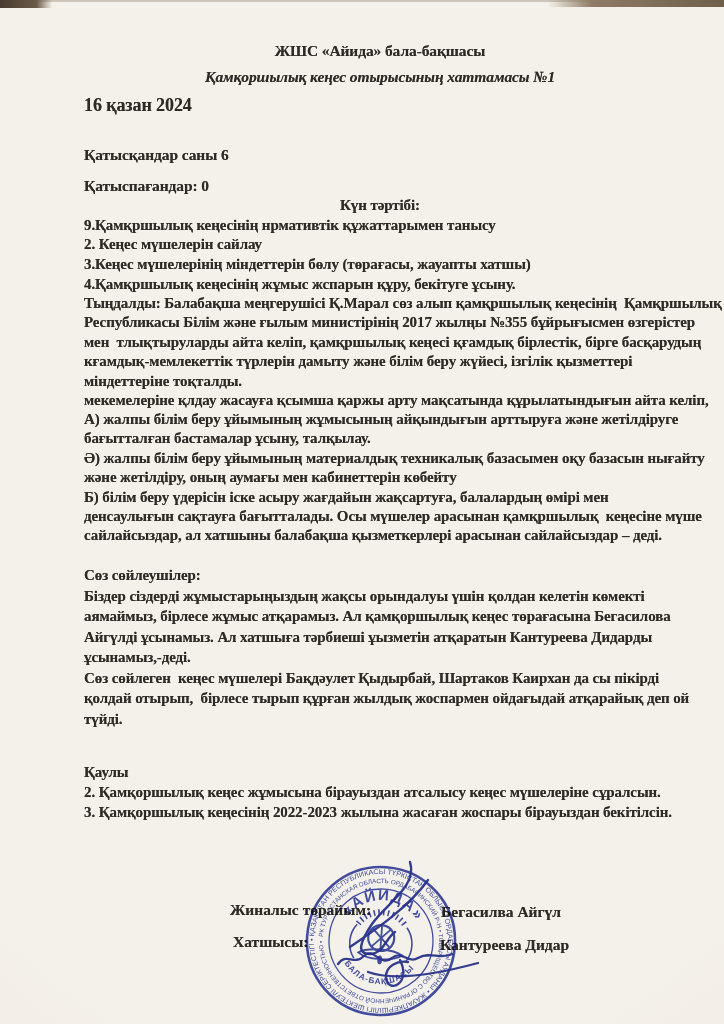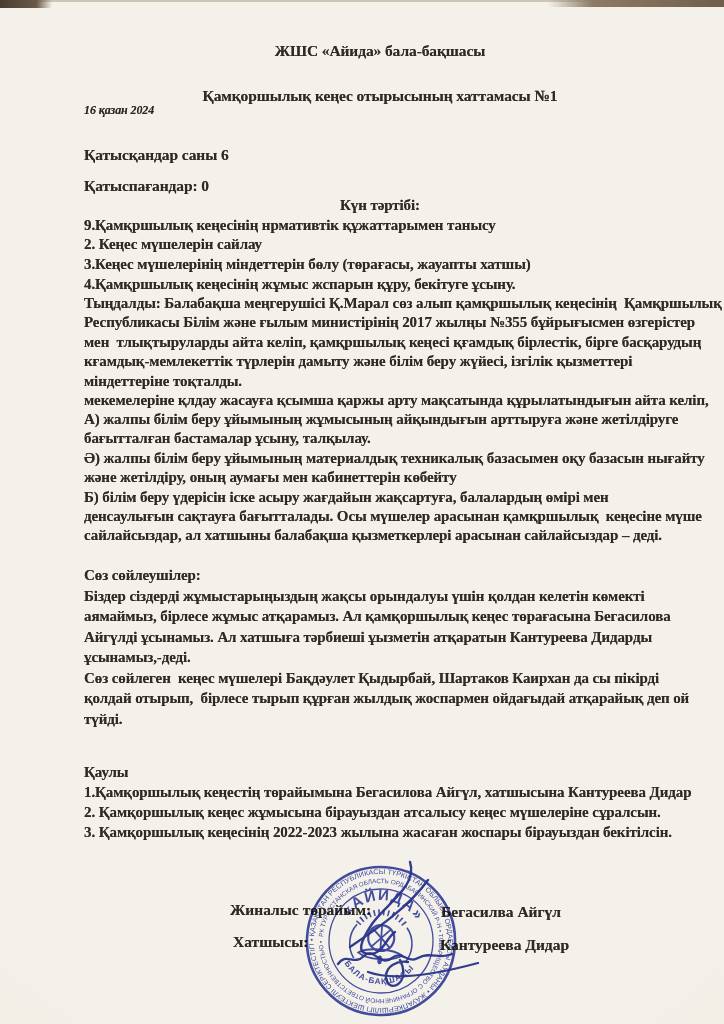--- a/index.html
+++ b/index.html
@@ -23,22 +23,22 @@
 
   
   .scan-line{ position:absolute; top:0; left:0; width:724px; height:2px; background:var(--scan-light); opacity:.9; }
   .scan-corner-left{ position:absolute; top:0; left:0; width:52px; height:8px;
      background:linear-gradient(90deg, #493c2f, #6b5a48 70%, rgba(107,90,72,0)); filter:blur(.4px); }
   .scan-corner-right{ position:absolute; top:0; left:548px; width:176px; height:7px;
      background:linear-gradient(90deg, rgba(141,123,101,0), var(--scan-mid) 25%, #6f5e4a); filter:blur(.4px); }
 
   
   .t-org{ top:42px; font-size:15.5px; }
-  .t-protocol{ top:87px; font-size:15.5px; }
-  .t-date{ top:103px; font-size:12px;font-style:italic; }
+  .t-protocol{ top:68px; font-size:15.5px;font-style:italic; }
+  .t-date{ top:95px; font-size:18px; }
   .t-att{ top:146px; font-size:15.5px; }
   .t-abs{ top:177px; font-size:15.5px; }
 
   
   .s-agenda{ top:196px; line-height:19.7px; }
   .s-heard{ top:294px; line-height:19.4px; }
   .s-points{ top:410px; line-height:19.4px; }
   .s-speakers{ top:565px; line-height:20.5px; }
   .s-resolution{ top:762px; line-height:20px; }
 
@@ -108,21 +108,20 @@
       <div class="ln">Айгүлді ұсынамыз. Ал хатшыға тәрбиеші ұызметін атқаратын Кантуреева Дидарды</div>
       <div class="ln">ұсынамыз,-деді.</div>
       <div class="ln">Сөз сөйлеген  кеңес мүшелері Бақдәулет Қыдырбай, Шартаков Каирхан да сы пікірді</div>
       <div class="ln">қолдай отырып,  бірлесе тырып құрған жылдық жоспармен ойдағыдай атқарайық деп ой</div>
       <div class="ln">түйді.</div>
     </div>
 
   <div class="abs content doc-text s-resolution">
     <div>Қаулы</div>
     <div>
-        <div class="ln">1.Қамқоршылық кеңестің төрайымына Бегасилова Айгүл, хатшысына Кантуреева Дидар</div>
         <div class="ln">2. Қамқоршылық кеңес жұмысына бірауыздан атсалысу кеңес мүшелеріне сұралсын.</div>
         <div class="ln">3. Қамқоршылық кеңесінің 2022-2023 жылына жасаған жоспары бірауыздан бекітілсін.</div>
       </div>
   </div>
 
   <div class="sigline sig-chair-label">Жиналыс төрайым:</div>
   <div class="sigline sig-chair-name">Бегасилва Айгүл</div>
   <div class="sigline sig-sec-label">Хатшысы:</div>
   <div class="sigline sig-sec-name">Кантуреева Дидар</div>
 

